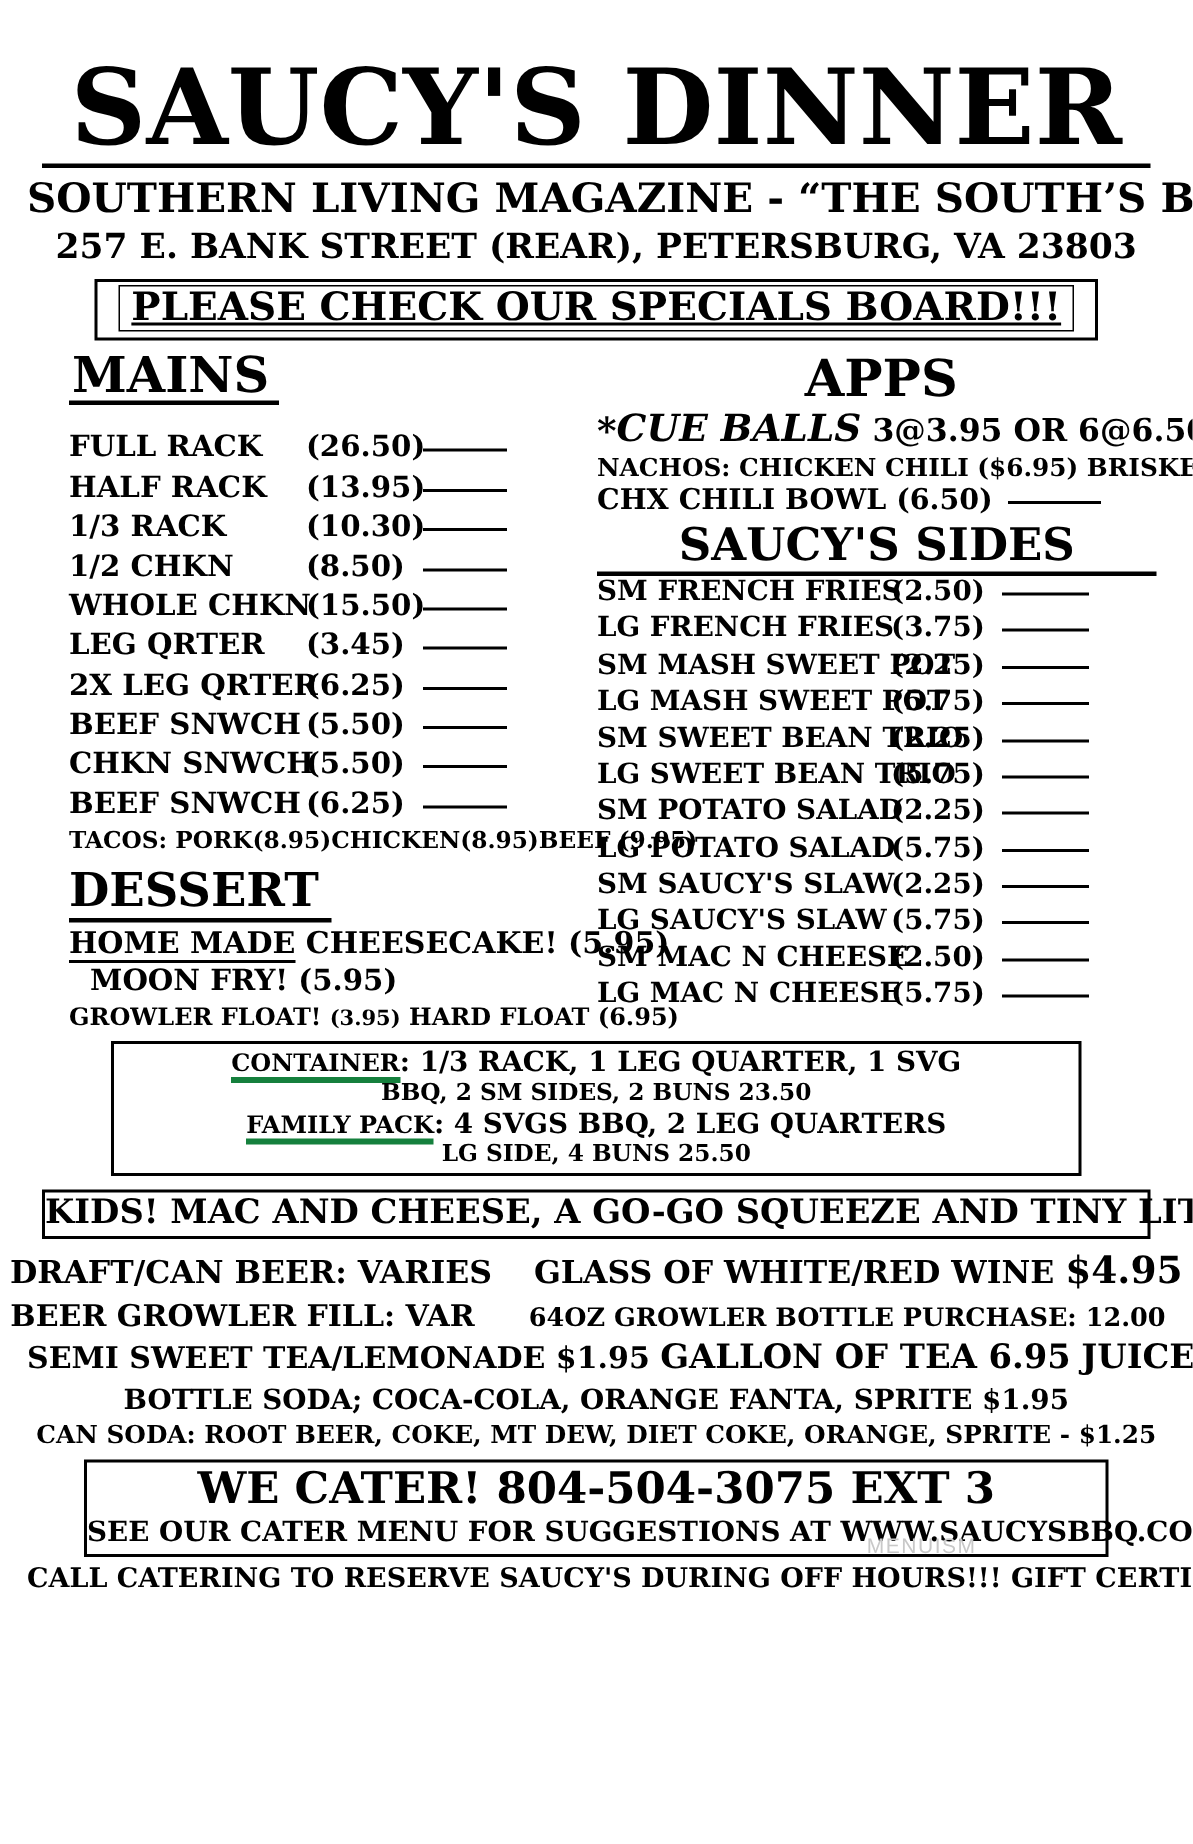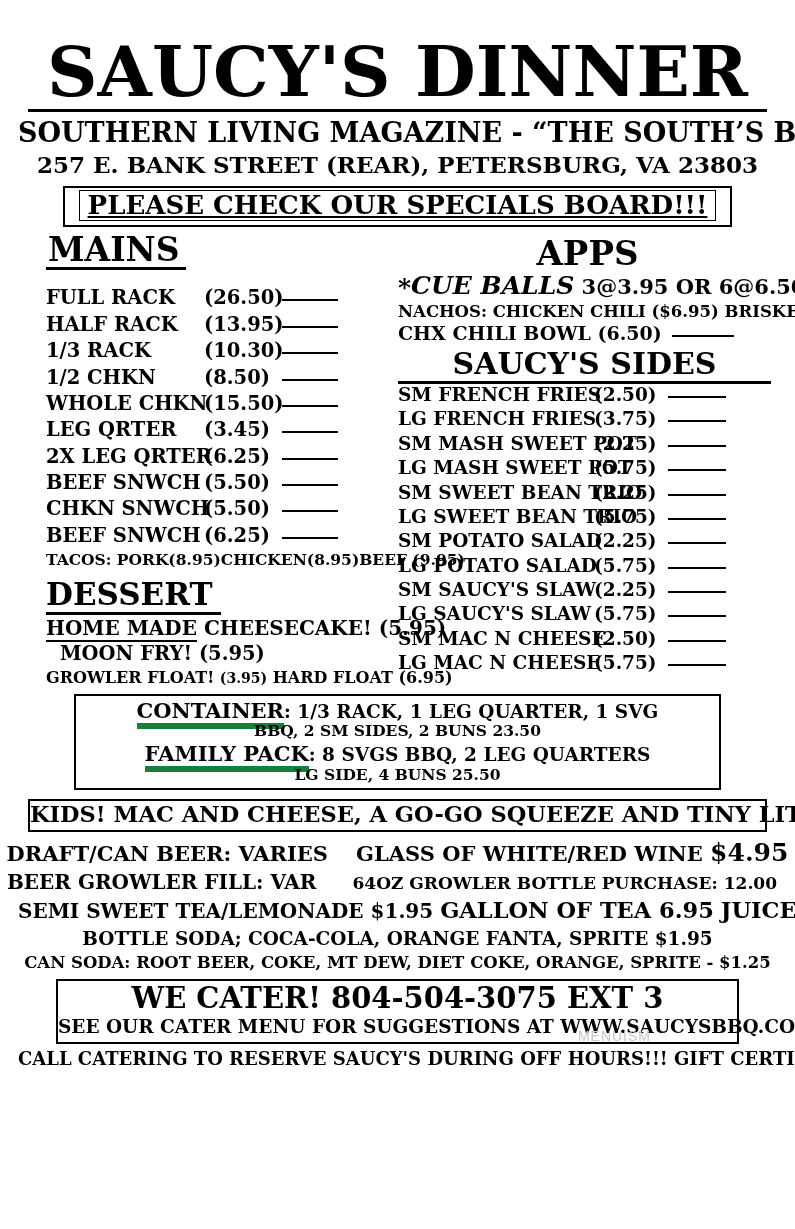--- a/index.html
+++ b/index.html
@@ -205,21 +205,21 @@
   .packs {
     border: 2px solid #000;
     margin: 4px 56px 0 56px;
     padding: 3px 0 4px 0;
     text-align: center;
   }
   .packs .ln1 { font-size: 18.5px; line-height: 1.1; white-space: nowrap;}
   .packs .ln2 { font-size: 15.5px; line-height: 1.15; white-space: nowrap;}
   .packs .ln3 { font-size: 18.5px; line-height: 1.15; margin-top: 2px; white-space: nowrap;}
   .packs .ln4 { font-size: 15.5px; line-height: 1.15; white-space: nowrap;}
-  .packs .big { font-size: 21px; border-bottom: 6px solid #15803d; }
+  .packs .big { font-size: 16px; border-bottom: 4px solid #15803d; }
   
   .kids {
     border: 2px solid #000;
     margin: 9px 10px 0 10px;
     text-align: center;
     font-size: 22.5px;
     line-height: 1.15;
     padding: 1px 0 2px 0;
     white-space: nowrap;
   }
@@ -427,21 +427,21 @@
       </div>
     </div>
   </div>
 
   <div class="packs">
     <div class="ln1 slab">
       <span class="big">CONTAINER</span><span>: 1/3 RACK, 1 LEG QUARTER, 1 SVG</span>
     </div>
     <div class="ln2 slab">BBQ, 2 SM SIDES, 2 BUNS  23.50</div>
     <div class="ln3 slab">
-      <span class="big">FAMILY PACK</span><span>: 8 SVGS BBQ, 2 LEG QUARTERS</span>
+      <span class="big">FAMILY PACK</span><span>: 4 SVGS BBQ, 2 LEG QUARTERS</span>
     </div>
     <div class="ln4 slab">LG SIDE, 4 BUNS  25.50</div>
   </div>
 
   <div class="kids slab">KIDS! MAC AND CHEESE, A GO-GO SQUEEZE AND TINY LITTLE FRIES! $5.75</div>
 
   <div class="drinks">
     <div class="d1 slab">
       <span>DRAFT/CAN BEER: VARIES</span>
       <span>

